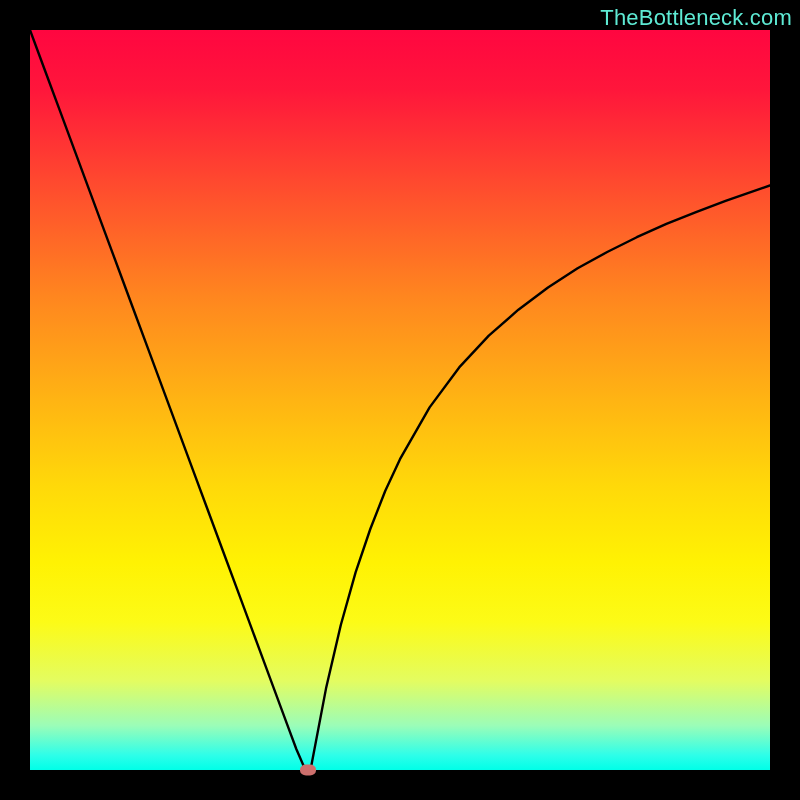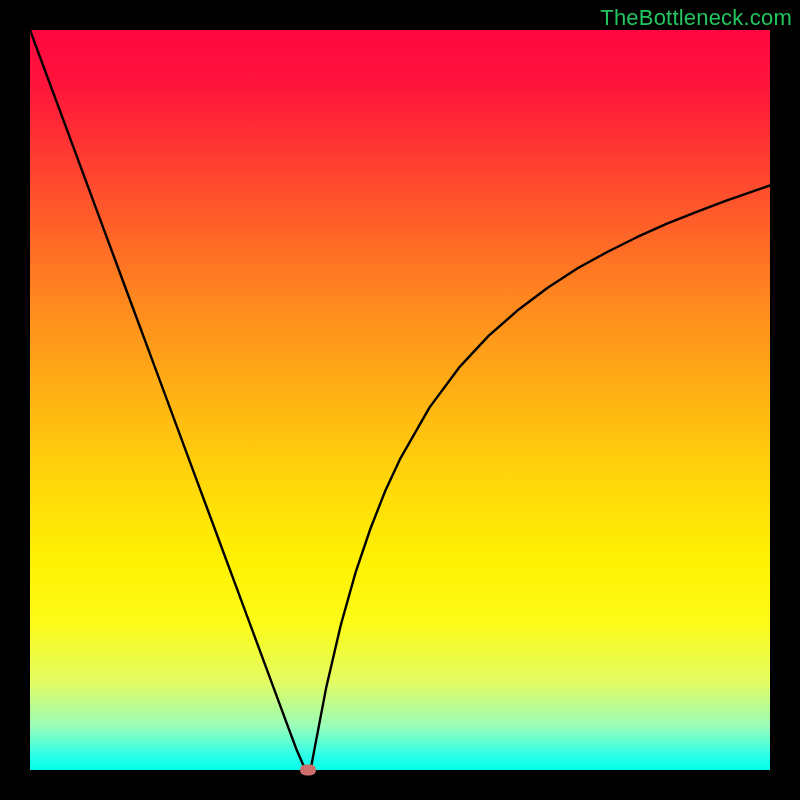--- a/index.html
+++ b/index.html
@@ -25,21 +25,21 @@
   .curve { position: absolute; left: 0; top: 0; width: 740px; height: 740px; pointer-events: none; }
   .marker {
     position: absolute;
     width: 16px; height: 11px;
     background: #cc6f6c;
     border-radius: 6px / 5px;
     transform: translate(-50%, -50%);
   }
   .watermark {
     position: absolute;
-    color: #22c55e;
+    color: #5eead4;
     font-size: 22px;
     letter-spacing: 0.2px;
     font-weight: 400;
     top: 5px;
     right: 8px;
     user-select: none;
     text-align: right;
   }
 </style>
 </head>

